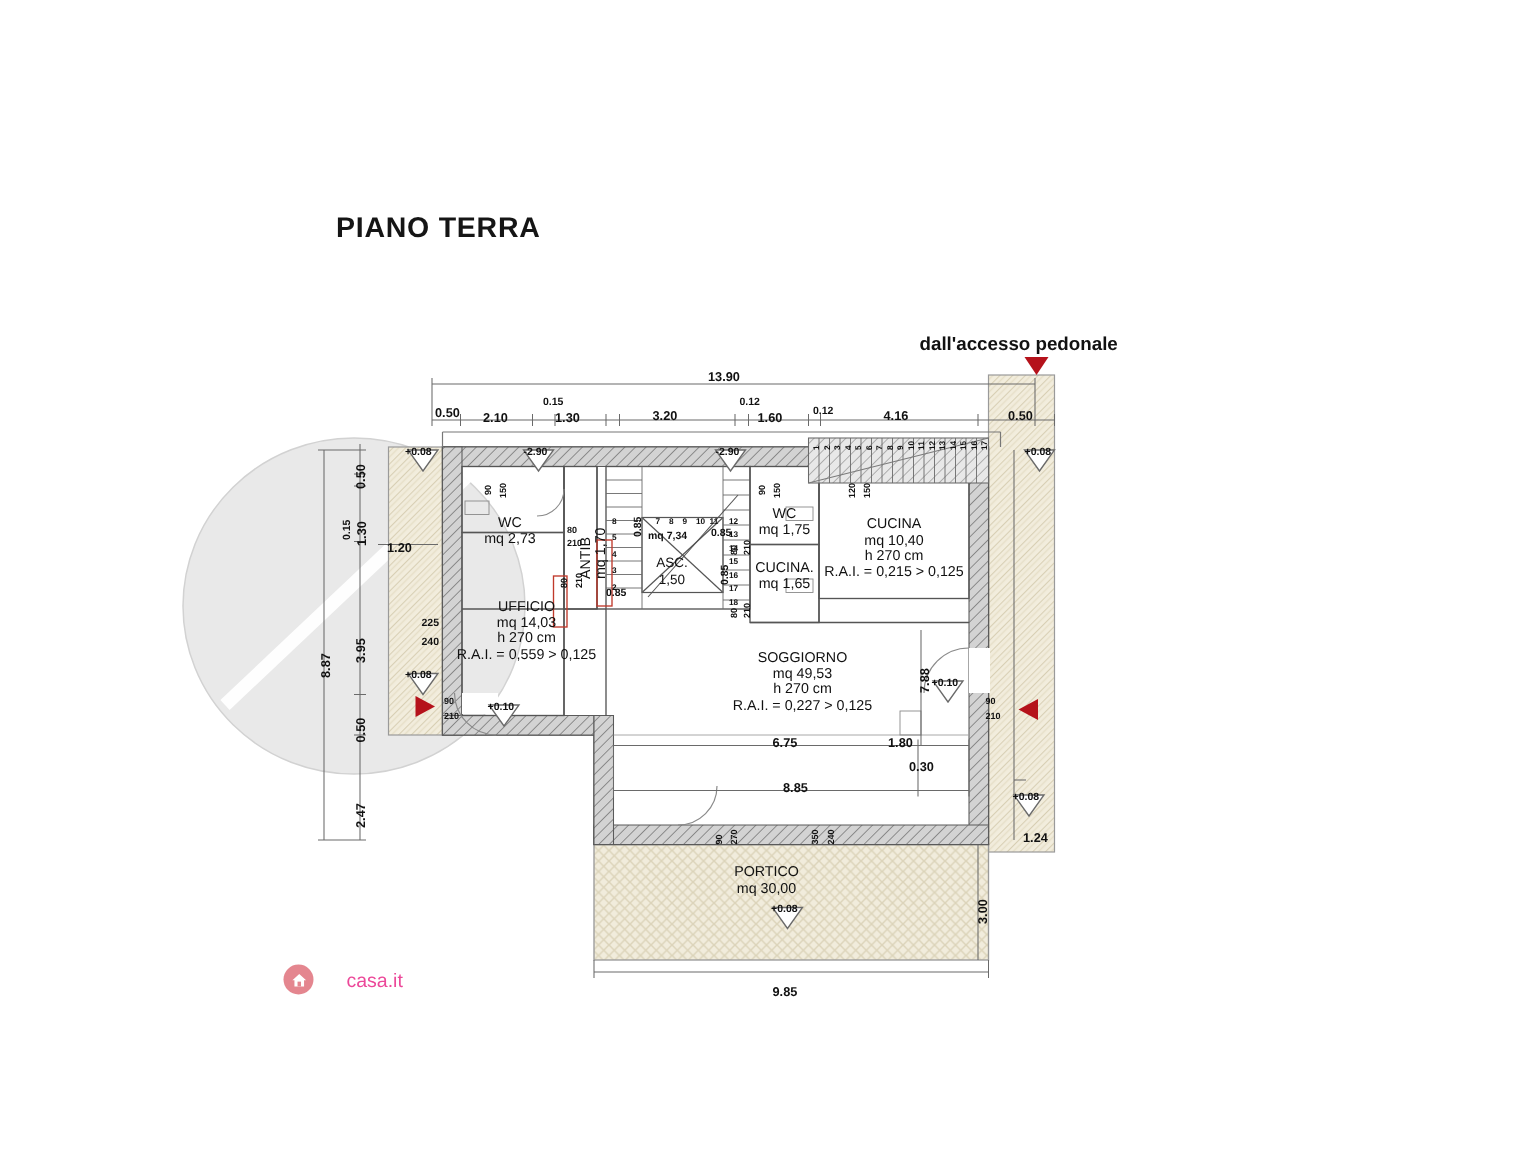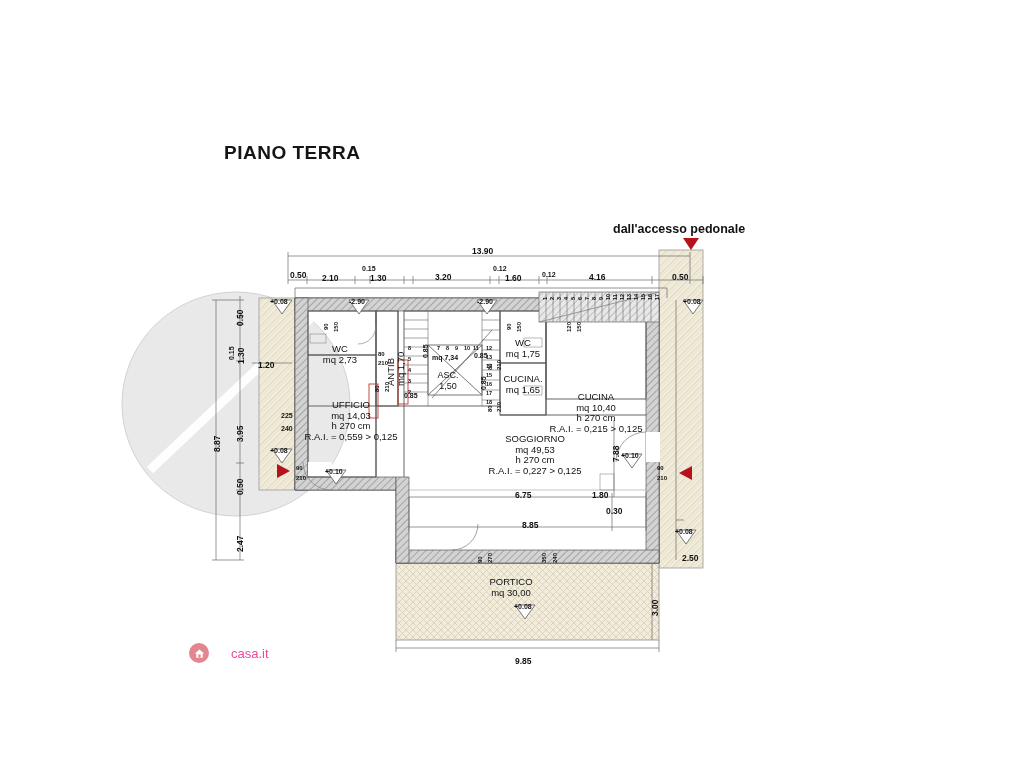--- a/index.html
+++ b/index.html
@@ -364,21 +364,21 @@
   <div class="lbl room" style="left:500px;top:338px;width:46px;">
     <div>WC</div>
     <div>mq 1,75</div>
   </div>
 
   <div class="lbl room" style="left:498px;top:374px;width:50px;">
     <div>CUCINA.</div>
     <div>mq 1,65</div>
   </div>
 
-  <div class="lbl room" style="left:533px;top:345px;width:126px;margin-top:47px;">
+  <div class="lbl room" style="left:533px;top:345px;width:126px;">
     <div>CUCINA</div>
     <div>mq 10,40</div>
     <div>h 270 cm</div>
     <div>R.A.I. = 0,215 &gt; 0,125</div>
   </div>
 
   <div class="lbl room" style="left:460px;top:434px;width:150px;">
     <div>SOGGIORNO</div>
     <div>mq 49,53</div>
     <div>h 270 cm</div>
@@ -388,21 +388,21 @@
   <div class="lbl room" style="left:464px;top:577px;width:94px;">
     <div>PORTICO</div>
     <div>mq 30,00</div>
   </div>
 
   <div class="lbl dim" style="left:515px;top:490px;">6.75</div>
   <div class="lbl dim" style="left:522px;top:520px;">8.85</div>
   <div class="lbl dim" style="left:592px;top:490px;">1.80</div>
   <div class="lbl dim" style="left:606px;top:506px;">0.30</div>
   <div class="lbl dim vert" style="left:611px;top:462px;">7.88</div>
-  <div class="lbl dim" style="left:682px;top:553px;">2.50</div>
+  <div class="lbl dim" style="left:682px;top:553px;">1.24</div>
   <div class="lbl dim vert" style="left:650px;top:616px;">3.00</div>
   <div class="lbl dim" style="left:515px;top:632px;margin-top:24px;">9.85</div>
 
   <div class="lbl dim-s vert" style="left:422px;top:358px;">0.85</div>
   <div class="lbl dim-s" style="left:404px;top:392px;">0.85</div>
   <div class="lbl dim-s" style="left:474px;top:352px;">0.85</div>
   <div class="lbl dim-s vert" style="left:480px;top:390px;">0.85</div>
 
   <div id="ext-risers">
       <div class="lbl stairnum vert" style="left: 542px; top: 300px;">1</div>

